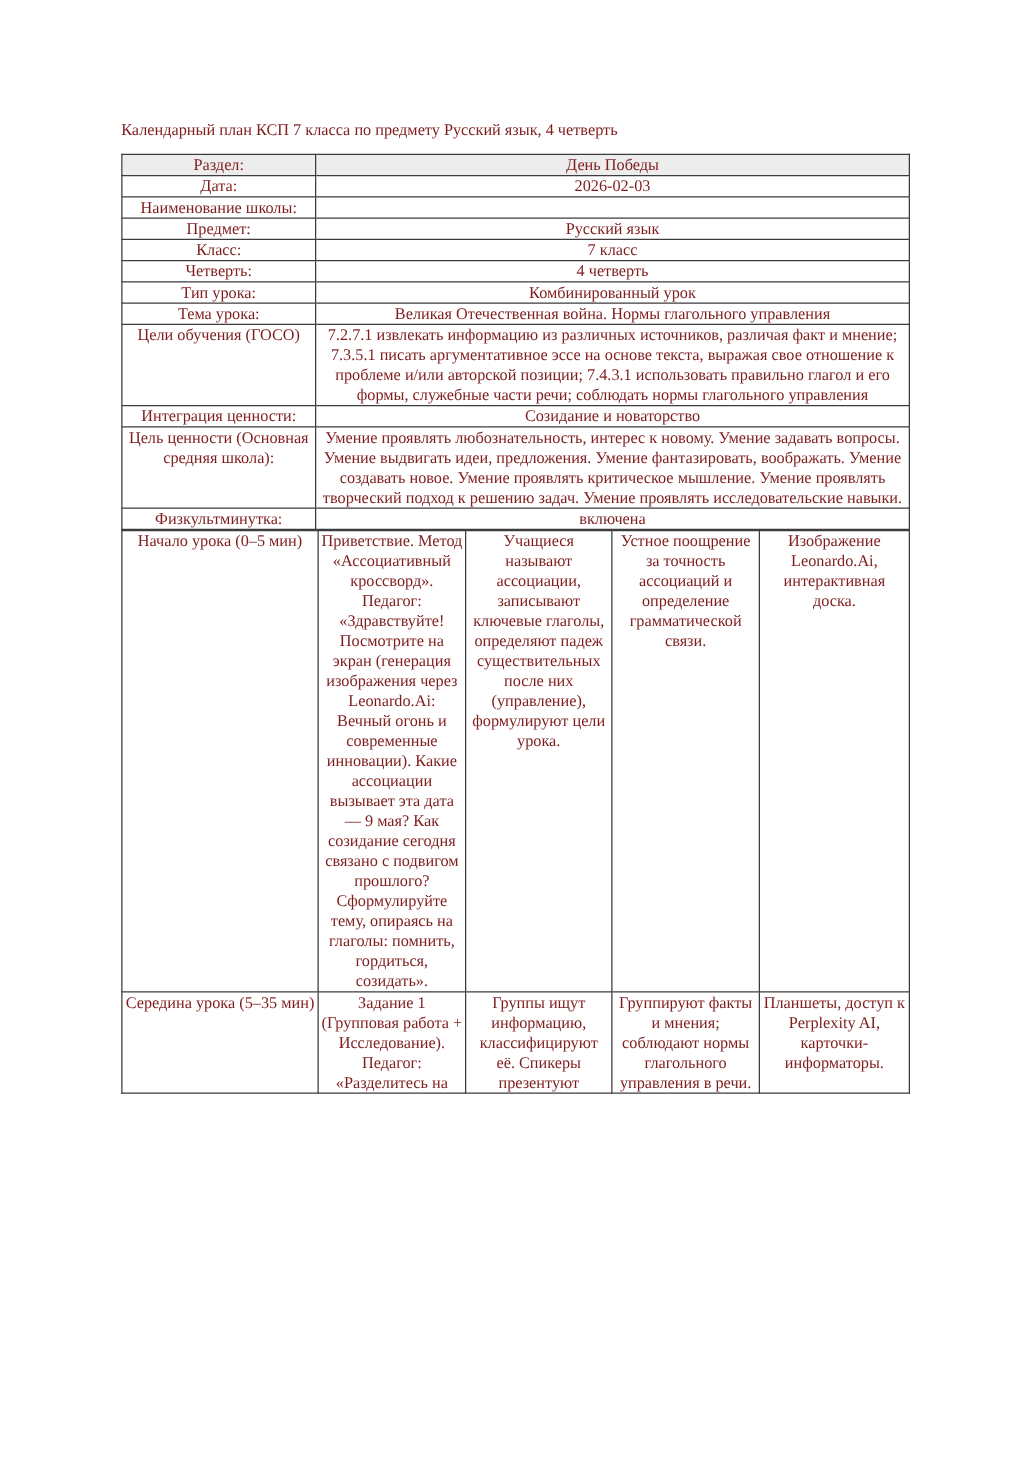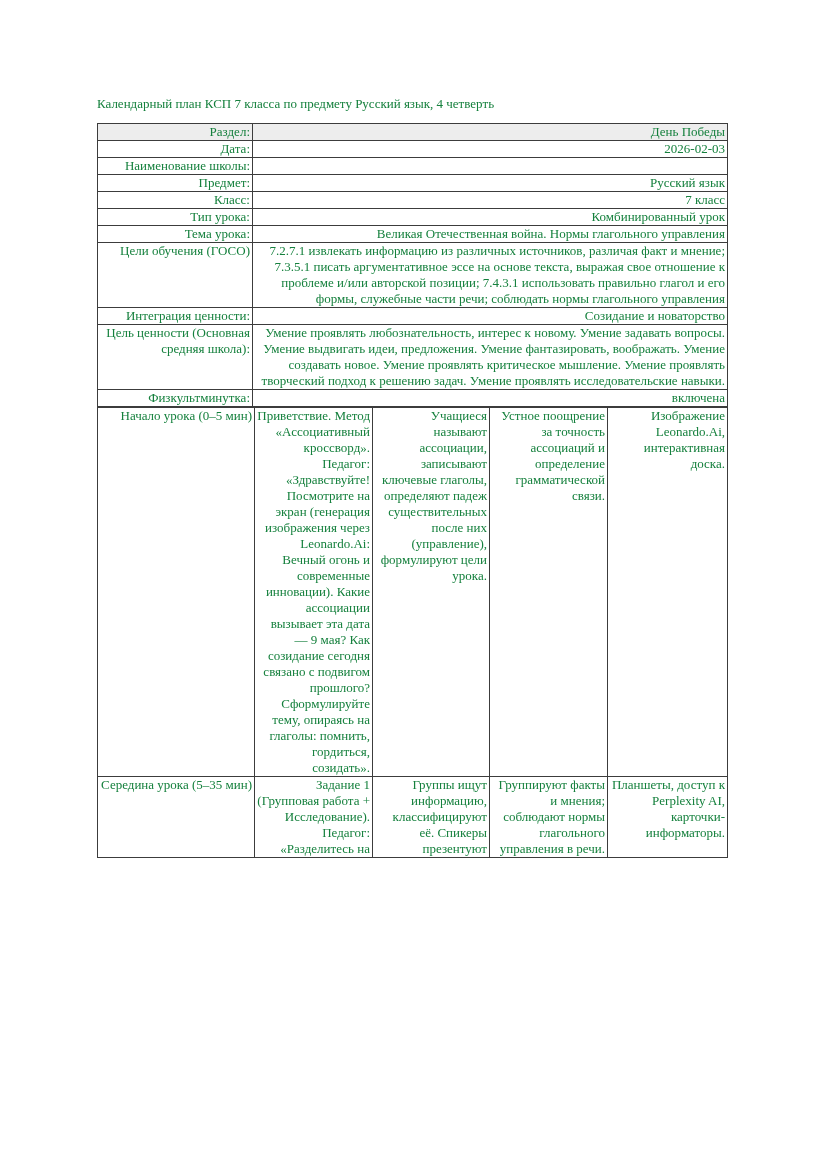--- a/index.html
+++ b/index.html
@@ -7,21 +7,21 @@
     padding: 0;
     background: #ffffff;
   }
   .page {
     position: relative;
     width: 827px;
     height: 1170px;
     background: #ffffff;
     font-family: "Liberation Serif", serif;
     font-size: 13px;
-    color: #15803d;
+    color: #7f1d1d;
     overflow: hidden;
     border-radius: 10px;
   }
   .content {
     position: absolute;
     left: 97px;
     top: 96px;
     width: 630px;
   }
   .doc-title {
@@ -32,21 +32,21 @@
     border-collapse: collapse;
     table-layout: fixed;
     width: 630px;
   }
   td, th {
     border: 1px solid #3c3c3c;
     vertical-align: top;
     padding: 0 2px;
     line-height: 16px;
     font-weight: normal;
-    text-align: right;
+    text-align: center;
     overflow: hidden;
     word-wrap: break-word;
   }
   .shaded {
     background: #ededed;
   }
   .info-table .col-label { width: 155px; }
   .info-table .col-value { width: 475px; }
   .section-heading {
     margin: 3px 0 4px 0;
@@ -86,20 +86,24 @@
           <td>Наименование школы:</td>
           <td></td>
         </tr>
         <tr>
           <td>Предмет:</td>
           <td>Русский язык</td>
         </tr>
         <tr>
           <td>Класс:</td>
           <td>7 класс</td>
+        </tr>
+        <tr>
+          <td>Четверть:</td>
+          <td>4 четверть</td>
         </tr>
         <tr>
           <td>Тип урока:</td>
           <td>Комбинированный урок</td>
         </tr>
         <tr>
           <td>Тема урока:</td>
           <td>Великая Отечественная война. Нормы глагольного управления</td>
         </tr>
         <tr>

